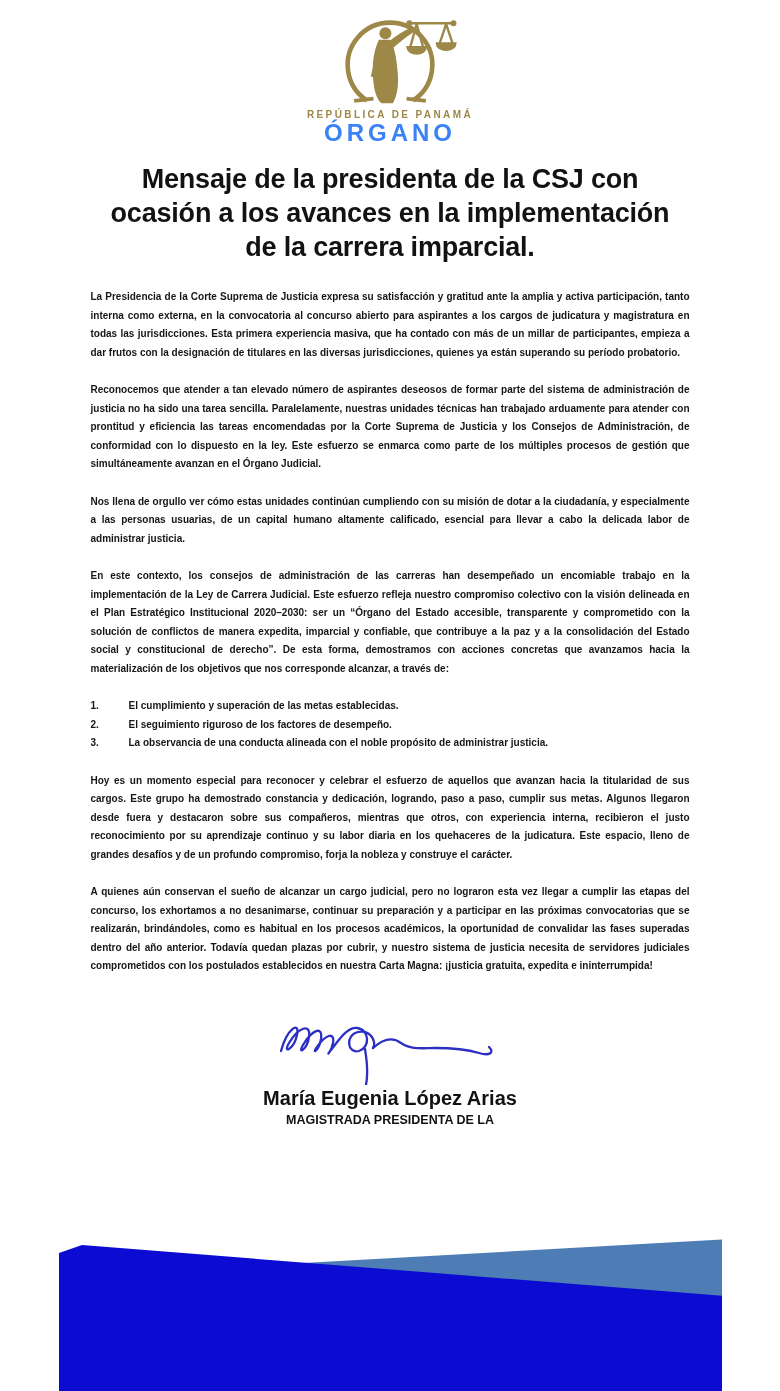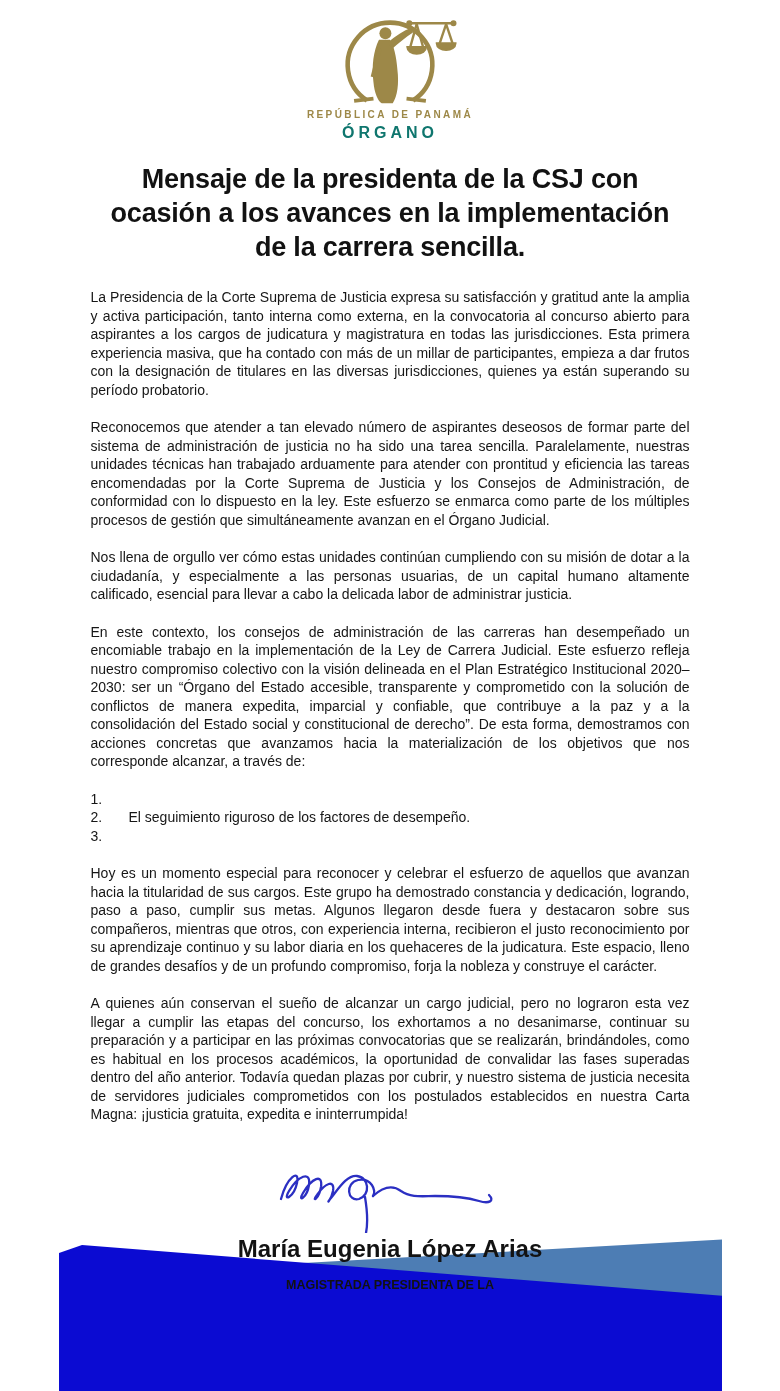--- a/index.html
+++ b/index.html
@@ -22,66 +22,67 @@
   }
   .logo-emblem { display: block; margin: 0 auto; }
   .logo-republic {
     margin-top: 1px;
     font-size: 10px;
     font-weight: bold;
     letter-spacing: 2.4px;
     color: #9d8848;
   }
   .logo-org {
-    color: #0f766e;
+    color: #3b82f6;
     font-weight: bold;
-    font-size: 16px;
+    font-size: 24px;
     letter-spacing: 4px;
     line-height: 26px;
   }
 
   
   .title {
     margin: 16px 36px 0 36px;
     text-align: center;
     font-size: 27px;
     line-height: 34px;
     font-weight: bold;
     color: #121212;
     letter-spacing: -0.2px;
   }
 
   
   .letter-body {
     margin: 24px 32px 0 32px;
     color: #161616;
-    font-size: 14px;
+    font-size: 10px;
     line-height: 18.5px;
     text-align: justify;
+    font-weight: bold;
   }
   .letter-body p { margin-bottom: 19px; }
 
   ol.goals { list-style: none; margin-bottom: 19px; }
   ol.goals li { display: flex; }
   ol.goals .num { width: 38px; flex: 0 0 38px; }
 
   
   .signature-wrap { text-align: center; margin-top: 2px; position: relative; z-index: 2; }
   .signatory-name {
-    font-size: 24px;
+    font-size: 20px;
     font-weight: bold;
     color: #121212;
     margin-top: -2px;
   }
   .signatory-title {
     font-size: 12.5px;
     font-weight: bold;
     line-height: 15px;
     color: #121212;
-    margin-top: 15px;
+    margin-top: 3px;
   }
 
   
   .footer-ribbon {
     position: absolute;
     left: 0; bottom: 0;
     width: 780px; height: 165px;
     z-index: 1;
     display: block;
   }
@@ -116,38 +117,40 @@
         <path d="M94,38 A10,7 0 0 0 114,38 Z" fill="#9d8848"></path>
         <line x1="136" y1="13" x2="129" y2="34"></line>
         <line x1="136" y1="13" x2="143" y2="34"></line>
         <path d="M126,34 A10,7 0 0 0 146,34 Z" fill="#9d8848"></path>
       </g>
     </svg>
     <div class="logo-republic">REPÚBLICA DE PANAMÁ</div>
     <div class="logo-org">ÓRGANO</div>
   </div>
 
-  <h1 class="title">Mensaje de la presidenta de la CSJ con ocasión a los avances en la implementación de la carrera sencilla.</h1>
+  <h1 class="title">Mensaje de la presidenta de la CSJ con ocasión a los avances en la implementación de la carrera imparcial.</h1>
 
   <div class="letter-body">
     <p>La Presidencia de la Corte Suprema de Justicia expresa su satisfacción y gratitud ante la amplia y activa participación, tanto interna como externa, en la convocatoria al concurso abierto para aspirantes a los cargos de judicatura y magistratura en todas las jurisdicciones. Esta primera experiencia masiva, que ha contado con más de un millar de participantes, empieza a dar frutos con la designación de titulares en las diversas jurisdicciones, quienes ya están superando su período probatorio.</p>
     <p>Reconocemos que atender a tan elevado número de aspirantes deseosos de formar parte del sistema de administración de justicia no ha sido una tarea sencilla. Paralelamente, nuestras unidades técnicas han trabajado arduamente para atender con prontitud y eficiencia las tareas encomendadas por la Corte Suprema de Justicia y los Consejos de Administración, de conformidad con lo dispuesto en la ley. Este esfuerzo se enmarca como parte de los múltiples procesos de gestión que simultáneamente avanzan en el Órgano Judicial.</p>
     <p>Nos llena de orgullo ver cómo estas unidades continúan cumpliendo con su misión de dotar a la ciudadanía, y especialmente a las personas usuarias, de un capital humano altamente calificado, esencial para llevar a cabo la delicada labor de administrar justicia.</p>
     <p>En este contexto, los consejos de administración de las carreras han desempeñado un encomiable trabajo en la implementación de la Ley de Carrera Judicial. Este esfuerzo refleja nuestro compromiso colectivo con la visión delineada en el Plan Estratégico Institucional 2020–2030: ser un “Órgano del Estado accesible, transparente y comprometido con la solución de conflictos de manera expedita, imparcial y confiable, que contribuye a la paz y a la consolidación del Estado social y constitucional de derecho”. De esta forma, demostramos con acciones concretas que avanzamos hacia la materialización de los objetivos que nos corresponde alcanzar, a través de:</p>
 
     <ol class="goals">
       <li>
         <span class="num">1.</span>
+        <span>El cumplimiento y superación de las metas establecidas.</span>
       </li>
       <li>
         <span class="num">2.</span>
         <span>El seguimiento riguroso de los factores de desempeño.</span>
       </li>
       <li>
         <span class="num">3.</span>
+        <span>La observancia de una conducta alineada con el noble propósito de administrar justicia.</span>
       </li>
     </ol>
 
     <p>Hoy es un momento especial para reconocer y celebrar el esfuerzo de aquellos que avanzan hacia la titularidad de sus cargos. Este grupo ha demostrado constancia y dedicación, logrando, paso a paso, cumplir sus metas. Algunos llegaron desde fuera y destacaron sobre sus compañeros, mientras que otros, con experiencia interna, recibieron el justo reconocimiento por su aprendizaje continuo y su labor diaria en los quehaceres de la judicatura. Este espacio, lleno de grandes desafíos y de un profundo compromiso, forja la nobleza y construye el carácter.</p>
     <p>A quienes aún conservan el sueño de alcanzar un cargo judicial, pero no lograron esta vez llegar a cumplir las etapas del concurso, los exhortamos a no desanimarse, continuar su preparación y a participar en las próximas convocatorias que se realizarán, brindándoles, como es habitual en los procesos académicos, la oportunidad de convalidar las fases superadas dentro del año anterior. Todavía quedan plazas por cubrir, y nuestro sistema de justicia necesita de servidores judiciales comprometidos con los postulados establecidos en nuestra Carta Magna: ¡justicia gratuita, expedita e ininterrumpida!</p>
   </div>
 
   <div class="signature-wrap">
     <svg width="250" height="90" viewBox="0 0 250 90" aria-hidden="true">
       <g stroke="#2b2fc2" stroke-width="2.3" fill="none" stroke-linecap="round" stroke-linejoin="round">

